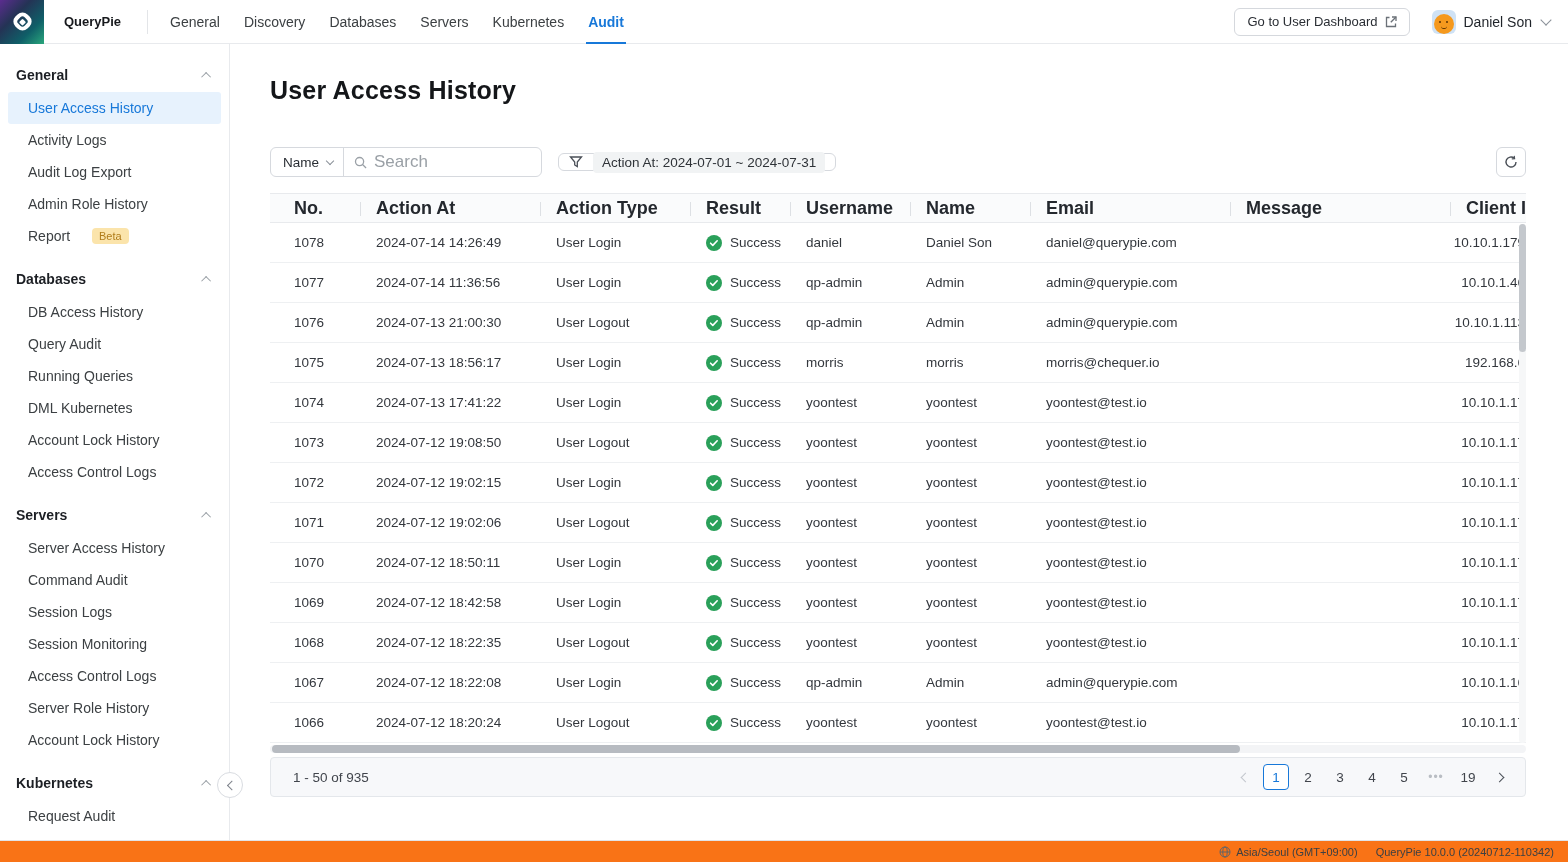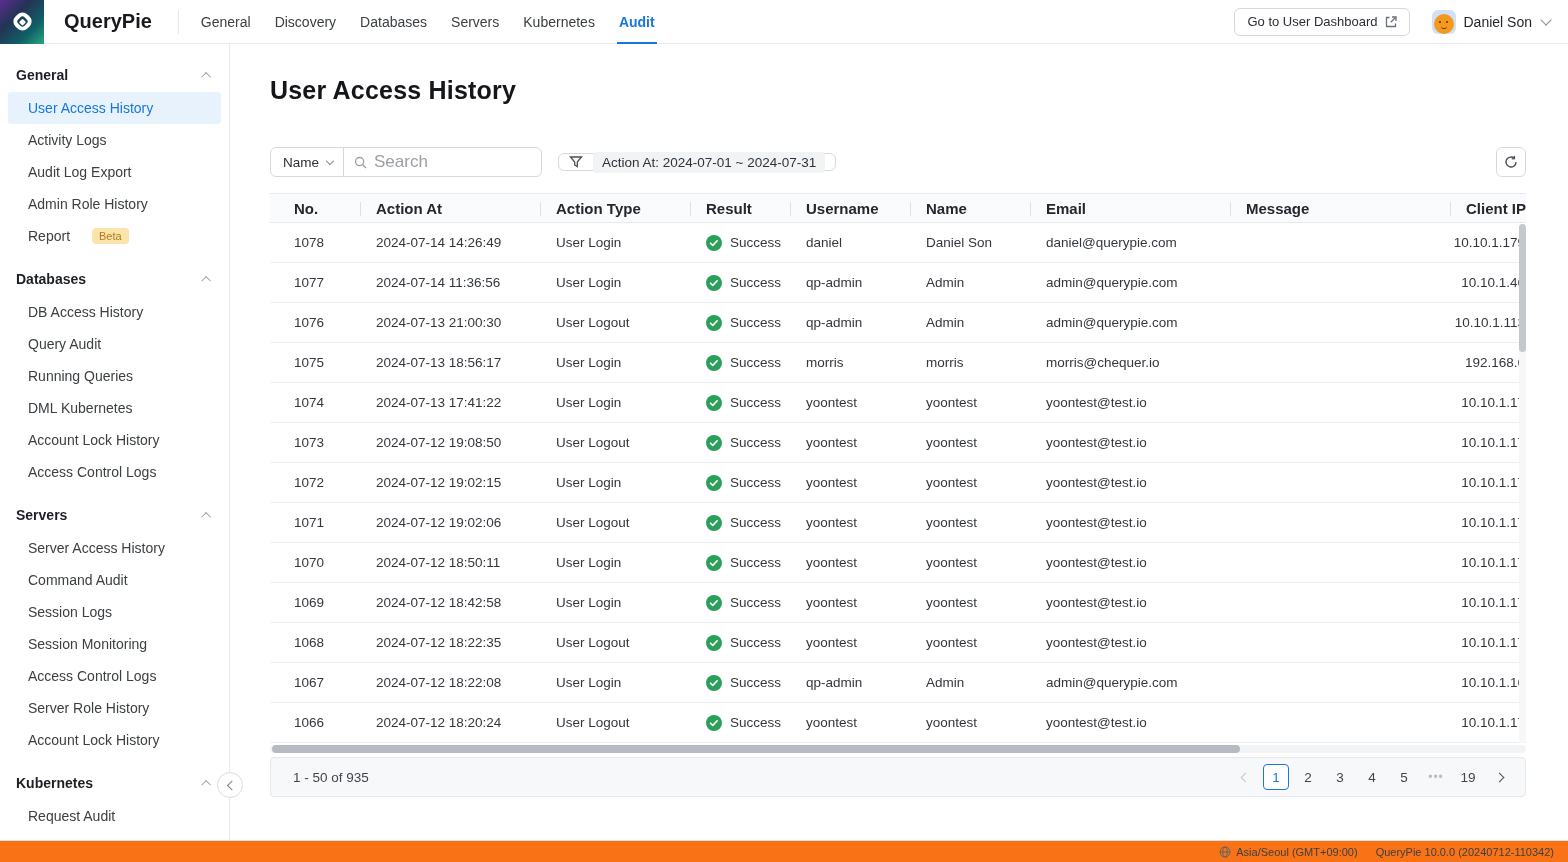--- a/index.html
+++ b/index.html
@@ -9,21 +9,21 @@
   
   .topnav { position:absolute; top:0; left:0; right:0; height:44px; background:#fff;
     border-bottom:1px solid #e8eaed; display:flex; align-items:center; }
   .logo { width:44px; height:44px; flex:0 0 44px;
     background:linear-gradient(135deg,#5b2d8f 0%,#243355 35%,#0f5f68 70%,#2aa77c 100%);
     display:flex; align-items:center; justify-content:center; }
   .logo-ring { width:17px; height:17px; border:4px solid #fff; border-radius:7px;
     transform:rotate(45deg); position:relative; }
   .logo-ring::after { content:""; position:absolute; left:50%; top:50%; width:5px; height:5px;
     background:#fff; transform:translate(-50%,-50%); border-radius:1px; }
-  .brand { font-size:20px; font-weight:bold; color:#17191d; margin:0 26px 0 20px; }
+  .brand { font-size:13px; font-weight:bold; color:#17191d; margin:0 26px 0 20px; }
   .nav-divider { width:1px; height:24px; background:#e3e5e8; margin-right:10px; }
   .nav-items { display:flex; height:44px; align-items:center; }
   .nav-item { padding:0 12px; height:44px; line-height:44px; font-size:14px; color:#3c4043;
     cursor:pointer; position:relative; }
   .nav-item.active { color:#1778d9; font-weight:bold; }
   .nav-item.active::after { content:""; position:absolute; left:10px; right:10px; bottom:0;
     height:2px; background:#1778d9; }
   .topnav-right { margin-left:auto; display:flex; align-items:center; padding-right:18px;justify-content:space-between; }
   .dash-btn { height:28px; border:1px solid #d5d8dd; border-radius:6px; background:#fff;
     font-size:13px; color:#2a2e34; padding:0 12px; display:flex; align-items:center; gap:7px;
@@ -91,21 +91,21 @@
   .refresh-btn { margin-left:auto; width:30px; height:30px; border:1px solid #d6d9de;
     border-radius:6px; background:#fff; display:flex; align-items:center; justify-content:center;
     cursor:pointer; }
   .refresh-icon { width:14px; height:14px; color:#4a4f57; }
 
   
   .table-wrap { margin-top:16px; position:relative; }
   .tgrid { display:grid; grid-template-columns:90px 180px 150px 100px 120px 120px 200px 220px 76px; }
   .thead { background:#fafbfc; border-top:1px solid #e8eaed; border-bottom:1px solid #e8eaed;
     height:30px; }
-  .th { display:flex; align-items:center; font-size:15px; font-weight:bold; color:#24282e;
+  .th { display:flex; align-items:center; font-size:18px; font-weight:bold; color:#24282e;
     padding-left:16px; position:relative; white-space:nowrap; overflow:hidden; }
   .th:first-child { padding-left:24px; }
   .th:not(:first-child)::before { content:""; position:absolute; left:0; top:8px; width:1px;
     height:14px; background:#dde0e4; }
   .trow { height:40px; border-bottom:1px solid #eef0f2; background:#fff; }
   .td { display:flex; align-items:center; font-size:13.5px; color:#33373d; padding-left:16px;
     white-space:nowrap; overflow:hidden; }
   .td.c-no { padding-left:24px; }
   .td.c-ip { justify-content:flex-end; padding-right:1px; }
   .result-cell { display:flex; align-items:center; gap:8px; }

